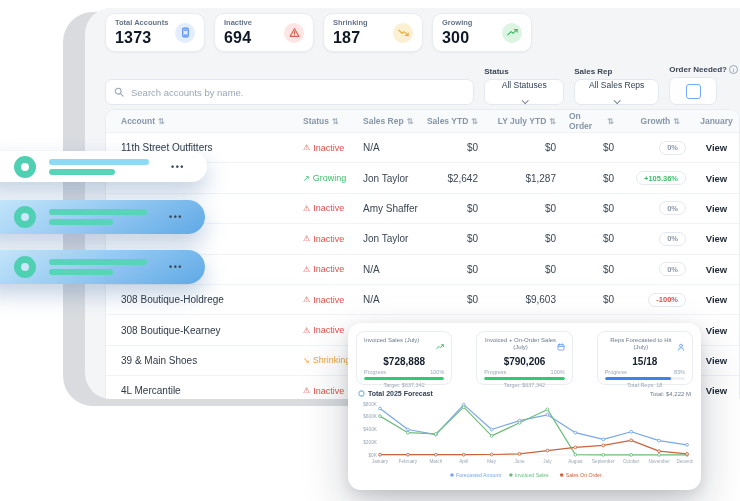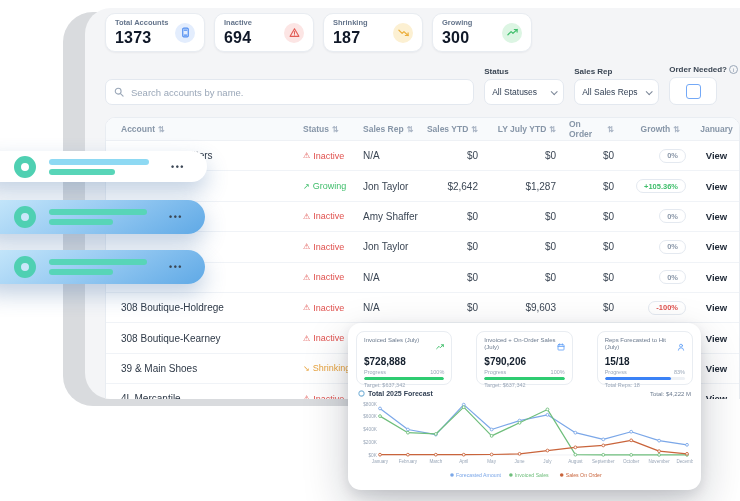--- a/index.html
+++ b/index.html
@@ -25,31 +25,31 @@
   
   .filter-row{display:flex;align-items:flex-end;gap:10px;margin-top:13px;width:633px;}
   .search-box{flex:1;height:26px;background:#fff;border:1px solid #E3E8EF;border-radius:7px;
               display:flex;align-items:center;gap:5px;padding:0 8px;box-sizing:border-box;}
   .search-box input{border:none;outline:none;background:transparent;width:100%;font-size:9.5px;color:#334155;
                     font-family:"Liberation Sans",sans-serif;}
   .search-box input::placeholder{color:#9AA7B8;}
   .filter-group{display:flex;flex-direction:column;gap:3px;}
   .filter-label{font-size:8px;font-weight:700;color:#3B4654;display:flex;align-items:center;gap:2px;}
   .select{height:26px;background:#fff;border:1px solid #E3E8EF;border-radius:7px;display:flex;align-items:center;
-          justify-content:space-between;padding:0 7px;font-size:8.5px;color:#334155;box-sizing:border-box;cursor:pointer;}
+          justify-content:space-between;padding:0 7px;font-size:8.5px;color:#334155;box-sizing:border-box;cursor:pointer;flex-direction:column;}
   .sel-status{width:80px;}.sel-rep{width:85px;}
   .chev{width:4px;height:4px;border-right:1.2px solid #7C8798;border-bottom:1.2px solid #7C8798;
         transform:rotate(45deg) translateY(-1px);}
   .info-dot{width:7px;height:7px;border:1px solid #9AA7B8;border-radius:50%;color:#9AA7B8;font-size:5px;
             display:inline-flex;align-items:center;justify-content:center;font-weight:700;}
   .check-wrap{width:46px;height:26px;background:#fff;border:1px solid #E3E8EF;border-radius:7px;
               display:flex;align-items:center;justify-content:center;}
   .checkbox{width:13px;height:13px;border:1.5px solid #74A9F7;border-radius:3px;background:#fff;cursor:pointer;}
   
-  .table-card{margin-top:12px;width:633px;background:#fff;border:1px solid #E9EDF2;border-radius:10px;overflow:hidden;
+  .table-card{margin-top:4px;width:633px;background:#fff;border:1px solid #E9EDF2;border-radius:10px;overflow:hidden;
               --cols:195px 55px 65px 70px 78px 58px 67px 1fr;}
   .thead{display:grid;grid-template-columns:var(--cols);height:22px;background:#F8FAFC;border-bottom:1px solid #EEF1F5;align-items:center;}
   .th{font-size:8.5px;color:#8796A8;font-weight:600;display:flex;align-items:center;gap:3px;cursor:pointer;}
   .th .sort{font-size:8px;color:#A9B4C4;}
   .th.c0{padding-left:15px;}.th.c1{padding-left:2px;}.th.c2{padding-left:7px;}
   .th.num{justify-content:flex-end;padding-right:13px;}
   .th.c6{justify-content:flex-end;padding-right:14px;}
   .th.c7{justify-content:center;cursor:default;}
   .row{display:grid;grid-template-columns:var(--cols);height:29.4px;border-bottom:1px solid #F0F3F7;
        align-items:center;font-size:10px;color:#3B4654;}
@@ -78,21 +78,21 @@
   .bar1{width:100px;}.bar2{width:66px;}
   .pill-white .bar1{background:#8ED9F3;}
   .pill-white .bar2{background:#58D5B8;}
   .pill-blue1 .bar1,.pill-blue2 .bar1{background:#58D5B8;width:98px;}
   .pill-blue1 .bar2,.pill-blue2 .bar2{background:#58D5B8;width:64px;}
   .pill-dots{margin-left:auto;margin-right:22px;color:#3B4654;font-weight:700;letter-spacing:1.5px;font-size:9px;cursor:pointer;}
   
   .float-card{position:absolute;left:348px;top:323px;width:353px;height:167px;background:#fff;border-radius:13px;
               box-shadow:0 18px 45px rgba(15,23,42,.22),0 4px 12px rgba(15,23,42,.10);
               padding:8px;box-sizing:border-box;}
-  .mini-row{display:flex;gap:24px;}
+  .mini-row{display:flex;gap:24px;text-align:center;}
   .mini{flex:1;border:1px solid #E9EDF2;border-radius:8px;padding:5px 7px;box-sizing:border-box;height:54px;background:#fff;}
   .mini-top{display:flex;justify-content:space-between;align-items:flex-start;}
   .mini-label{font-size:6px;color:#6B7A8E;line-height:1.2;max-width:82px;}
   .mini-value{font-size:10px;font-weight:800;color:#15202E;margin-top:1px;}
   .mini-prog{display:flex;justify-content:space-between;font-size:5.5px;color:#9AA7B8;margin-top:2px;}
   .mini-bar{height:3px;border-radius:2px;background:#EEF1F5;margin-top:1.5px;overflow:hidden;}
   .mini-fill{height:100%;border-radius:2px;}
   .mini-footer{font-size:5.5px;color:#9AA7B8;margin-top:2px;}
   .chart-header{display:flex;justify-content:space-between;align-items:center;margin-top:5px;padding:0 2px;}
   .chart-title{font-size:7px;font-weight:700;color:#334155;display:flex;align-items:center;gap:3px;}

